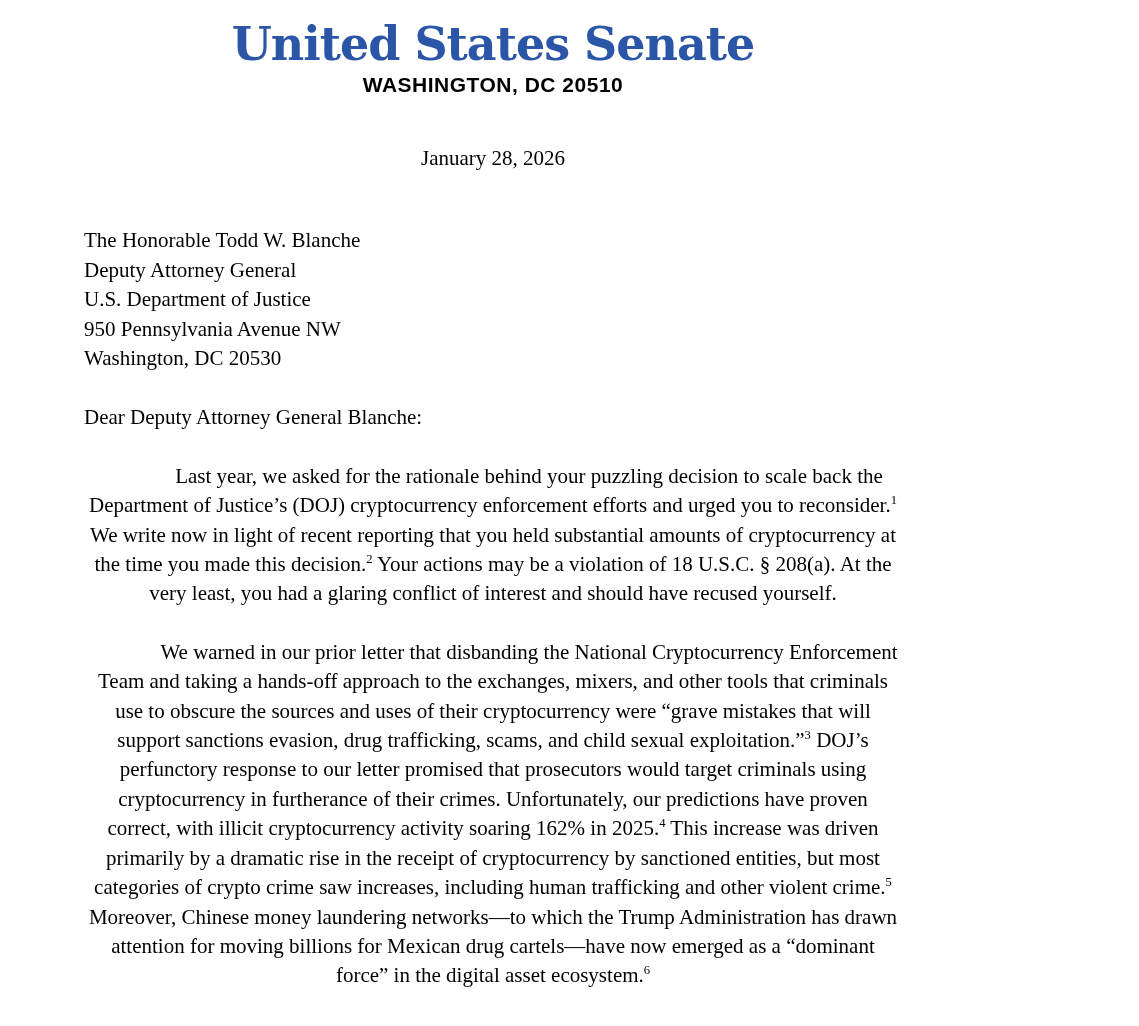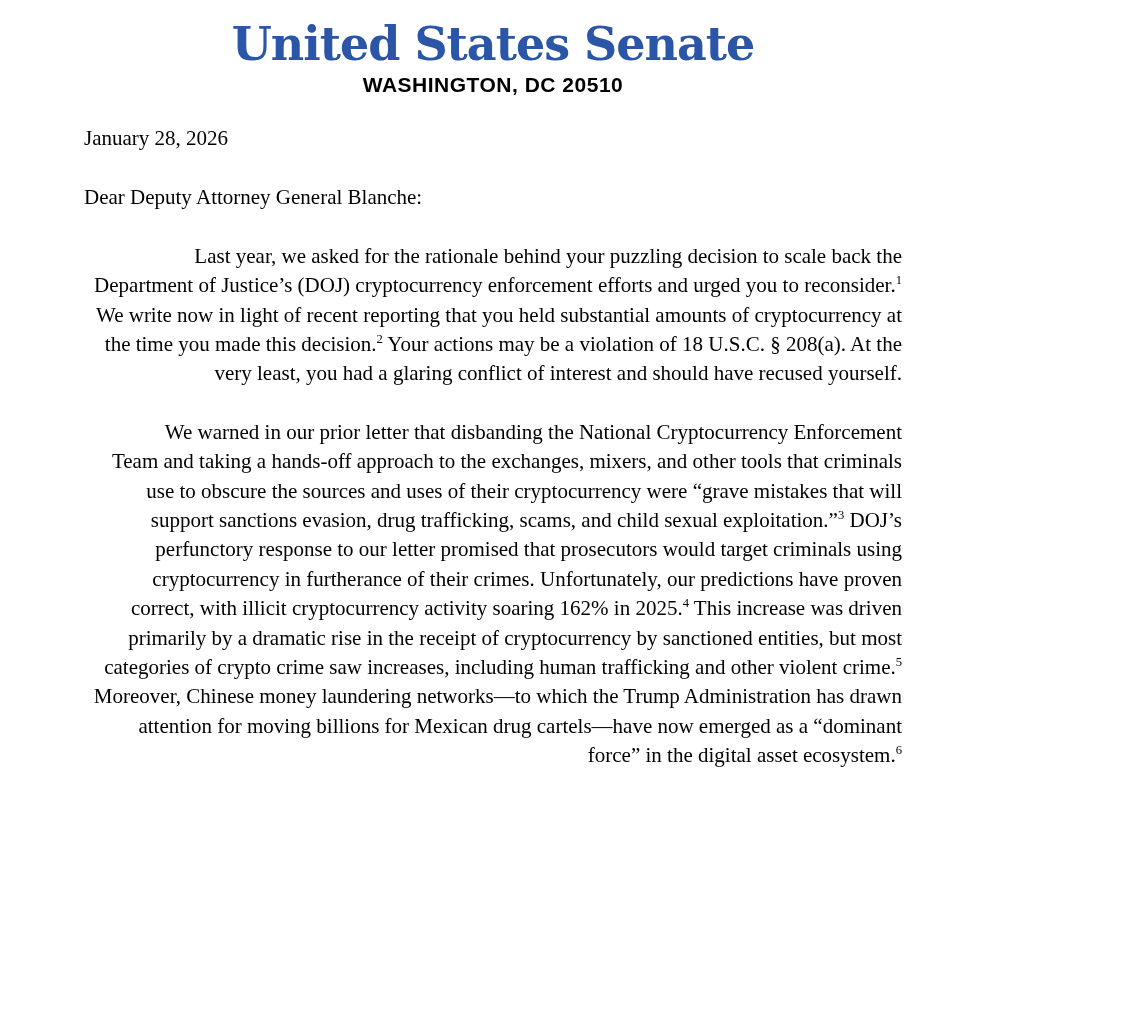--- a/index.html
+++ b/index.html
@@ -32,59 +32,66 @@
   }
   .lh-sub {
     margin-top: 2px;
     font-family: "Liberation Sans", sans-serif;
     font-weight: 600;
     font-size: 21px;
     letter-spacing: 0.5px;
     line-height: 1.1;
   }
   .date {
-    margin: 28px 0 0 0;
-    text-align: left;
+    margin: 48px 0 0 0;
+    text-align: center;
     line-height: 29.4px;
   }
   .recipient {
     margin-top: 53px;
     line-height: 29.4px;
   }
   .recipient span {
     display: block;
   }
   .salutation {
     margin: 30px 0 16px 0;
     line-height: 29.4px;
   }
   .letter-body p {
     margin: 29px 0 0 0;
     text-indent: 72px;
     line-height: 29.4px;
-    text-align: right;
+    text-align: center;
   }
   sup {
     font-size: 0.6em;
     line-height: 0;
     vertical-align: super;
   }
 </style>
 </head>
 <body>
 
 <div class="page" style="color: rgb(0, 0, 0); background: rgb(255, 255, 255);">
 
   <div class="letterhead">
     <div class="lh-title" style="color: rgb(43, 85, 167);">United States Senate</div>
     <div class="lh-sub" style="color: #000000;">WASHINGTON, DC 20510</div>
   </div>
 
   <p class="date">January 28, 2026</p>
 
+  <div class="recipient">
+    <span>The Honorable Todd W. Blanche</span>
+    <span>Deputy Attorney General</span>
+    <span>U.S. Department of Justice</span>
+    <span>950 Pennsylvania Avenue NW</span>
+    <span>Washington, DC 20530</span>
+  </div>
 
   <p class="salutation">Dear Deputy Attorney General Blanche:</p>
 
   <div class="letter-body">
       <p>Last year, we asked for the rationale behind your puzzling decision to scale back the Department of Justice’s (DOJ) cryptocurrency enforcement efforts and urged you to reconsider.<sup>1</sup> We write now in light of recent reporting that you held substantial amounts of cryptocurrency at the time you made this decision.<sup>2</sup> Your actions may be a violation of 18 U.S.C. § 208(a). At the very least, you had a glaring conflict of interest and should have recused yourself.</p>
       <p>We warned in our prior letter that disbanding the National Cryptocurrency Enforcement Team and taking a hands-off approach to the exchanges, mixers, and other tools that criminals use to obscure the sources and uses of their cryptocurrency were “grave mistakes that will support sanctions evasion, drug trafficking, scams, and child sexual exploitation.”<sup>3</sup> DOJ’s perfunctory response to our letter promised that prosecutors would target criminals using cryptocurrency in furtherance of their crimes. Unfortunately, our predictions have proven correct, with illicit cryptocurrency activity soaring 162% in 2025.<sup>4</sup> This increase was driven primarily by a dramatic rise in the receipt of cryptocurrency by sanctioned entities, but most categories of crypto crime saw increases, including human trafficking and other violent crime.<sup>5</sup> Moreover, Chinese money laundering networks—to which the Trump Administration has drawn attention for moving billions for Mexican drug cartels—have now emerged as a “dominant force” in the digital asset ecosystem.<sup>6</sup></p>
     </div>
 
 </div>
 

